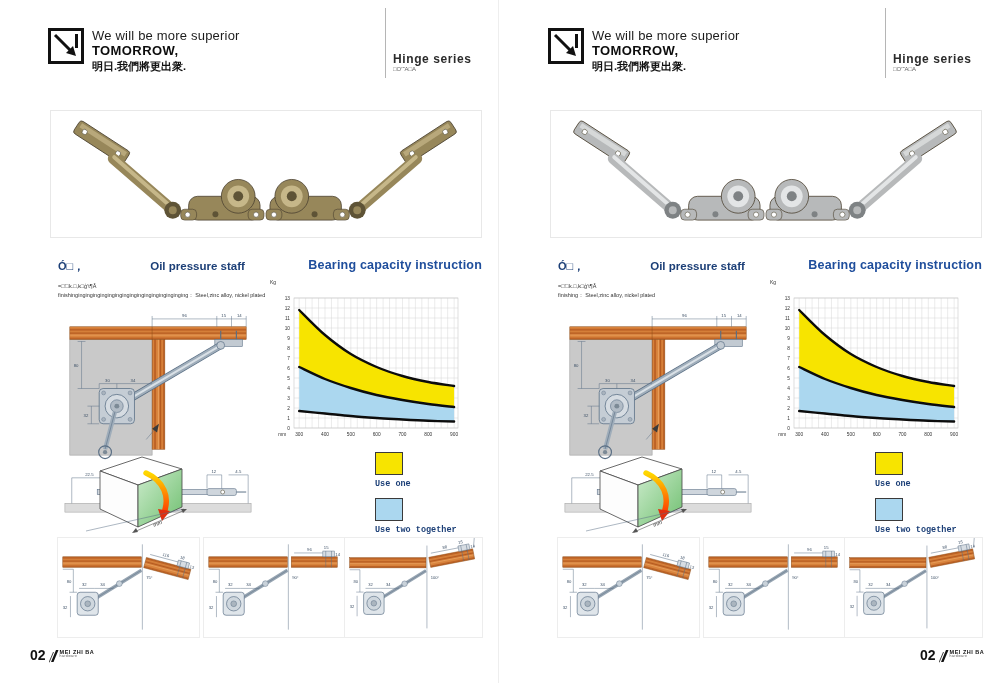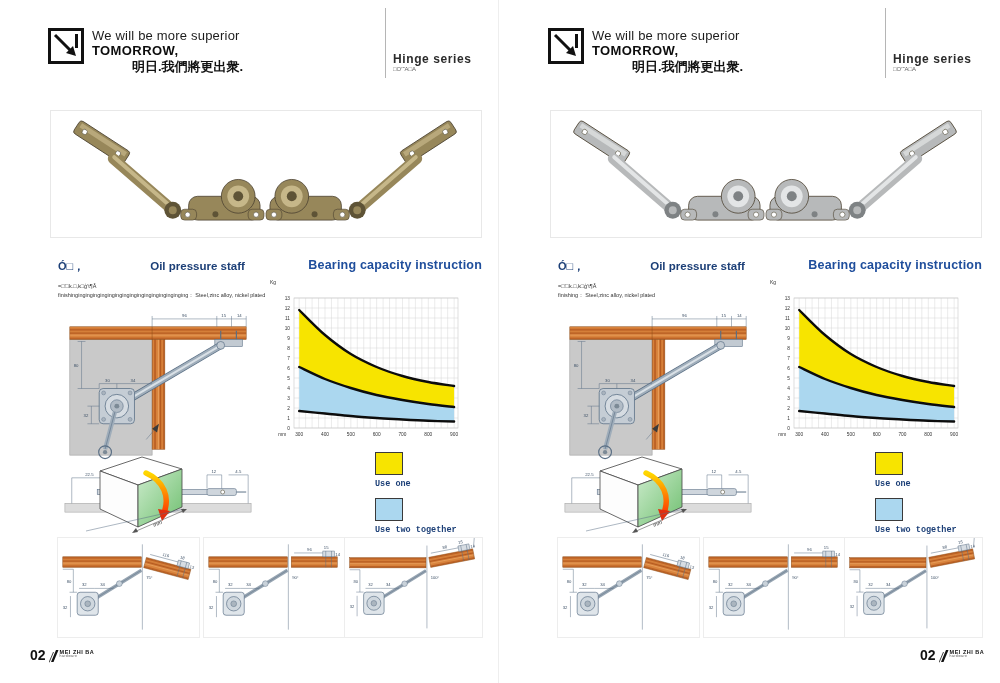--- a/index.html
+++ b/index.html
@@ -7,21 +7,21 @@
          font-family:"Liberation Sans",sans-serif;color:#222;}
   #stage::after{content:"";position:absolute;left:498px;top:0;width:1px;height:683px;background:#eeeeee;}
   .page{position:absolute;top:0;width:500px;height:683px;}
   .page--left{left:0;} .page--right{left:500px;}
 
   
   .logo{position:absolute;left:48px;top:28px;width:36px;height:36px;}
   .hdr-text{position:absolute;left:92px;top:29px;line-height:1.15;}
   .tagline{font-size:13px;color:#1c1c1c;letter-spacing:.2px;}
   .brand{font-size:13px;font-weight:800;color:#0d0d0d;letter-spacing:.4px;}
-  .brand-cn{font-size:13px;font-weight:700;color:#111;margin-top:1px;margin-left:40px;}
+  .brand-cn{font-size:11px;font-weight:700;color:#111;margin-top:1px;}
   .hdr-divider{position:absolute;left:385px;top:8px;width:1px;height:70px;background:#b5b5b5;}
   .series{position:absolute;left:393px;top:52px;line-height:1.2;}
   .series-title{font-size:12px;font-weight:700;color:#2b2b2b;letter-spacing:.6px;}
   .series-sub{font-size:6px;color:#666;}
 
   
   .photo{position:absolute;left:50px;top:110px;width:430px;height:126px;background:#fff;
          border:1px solid #e8e8e8;}
   .photo svg{display:block;margin-top:2px;}
   .finish-bronze{--mm:#97875a;--ml:#c6b789;--md:#5e5336;}

